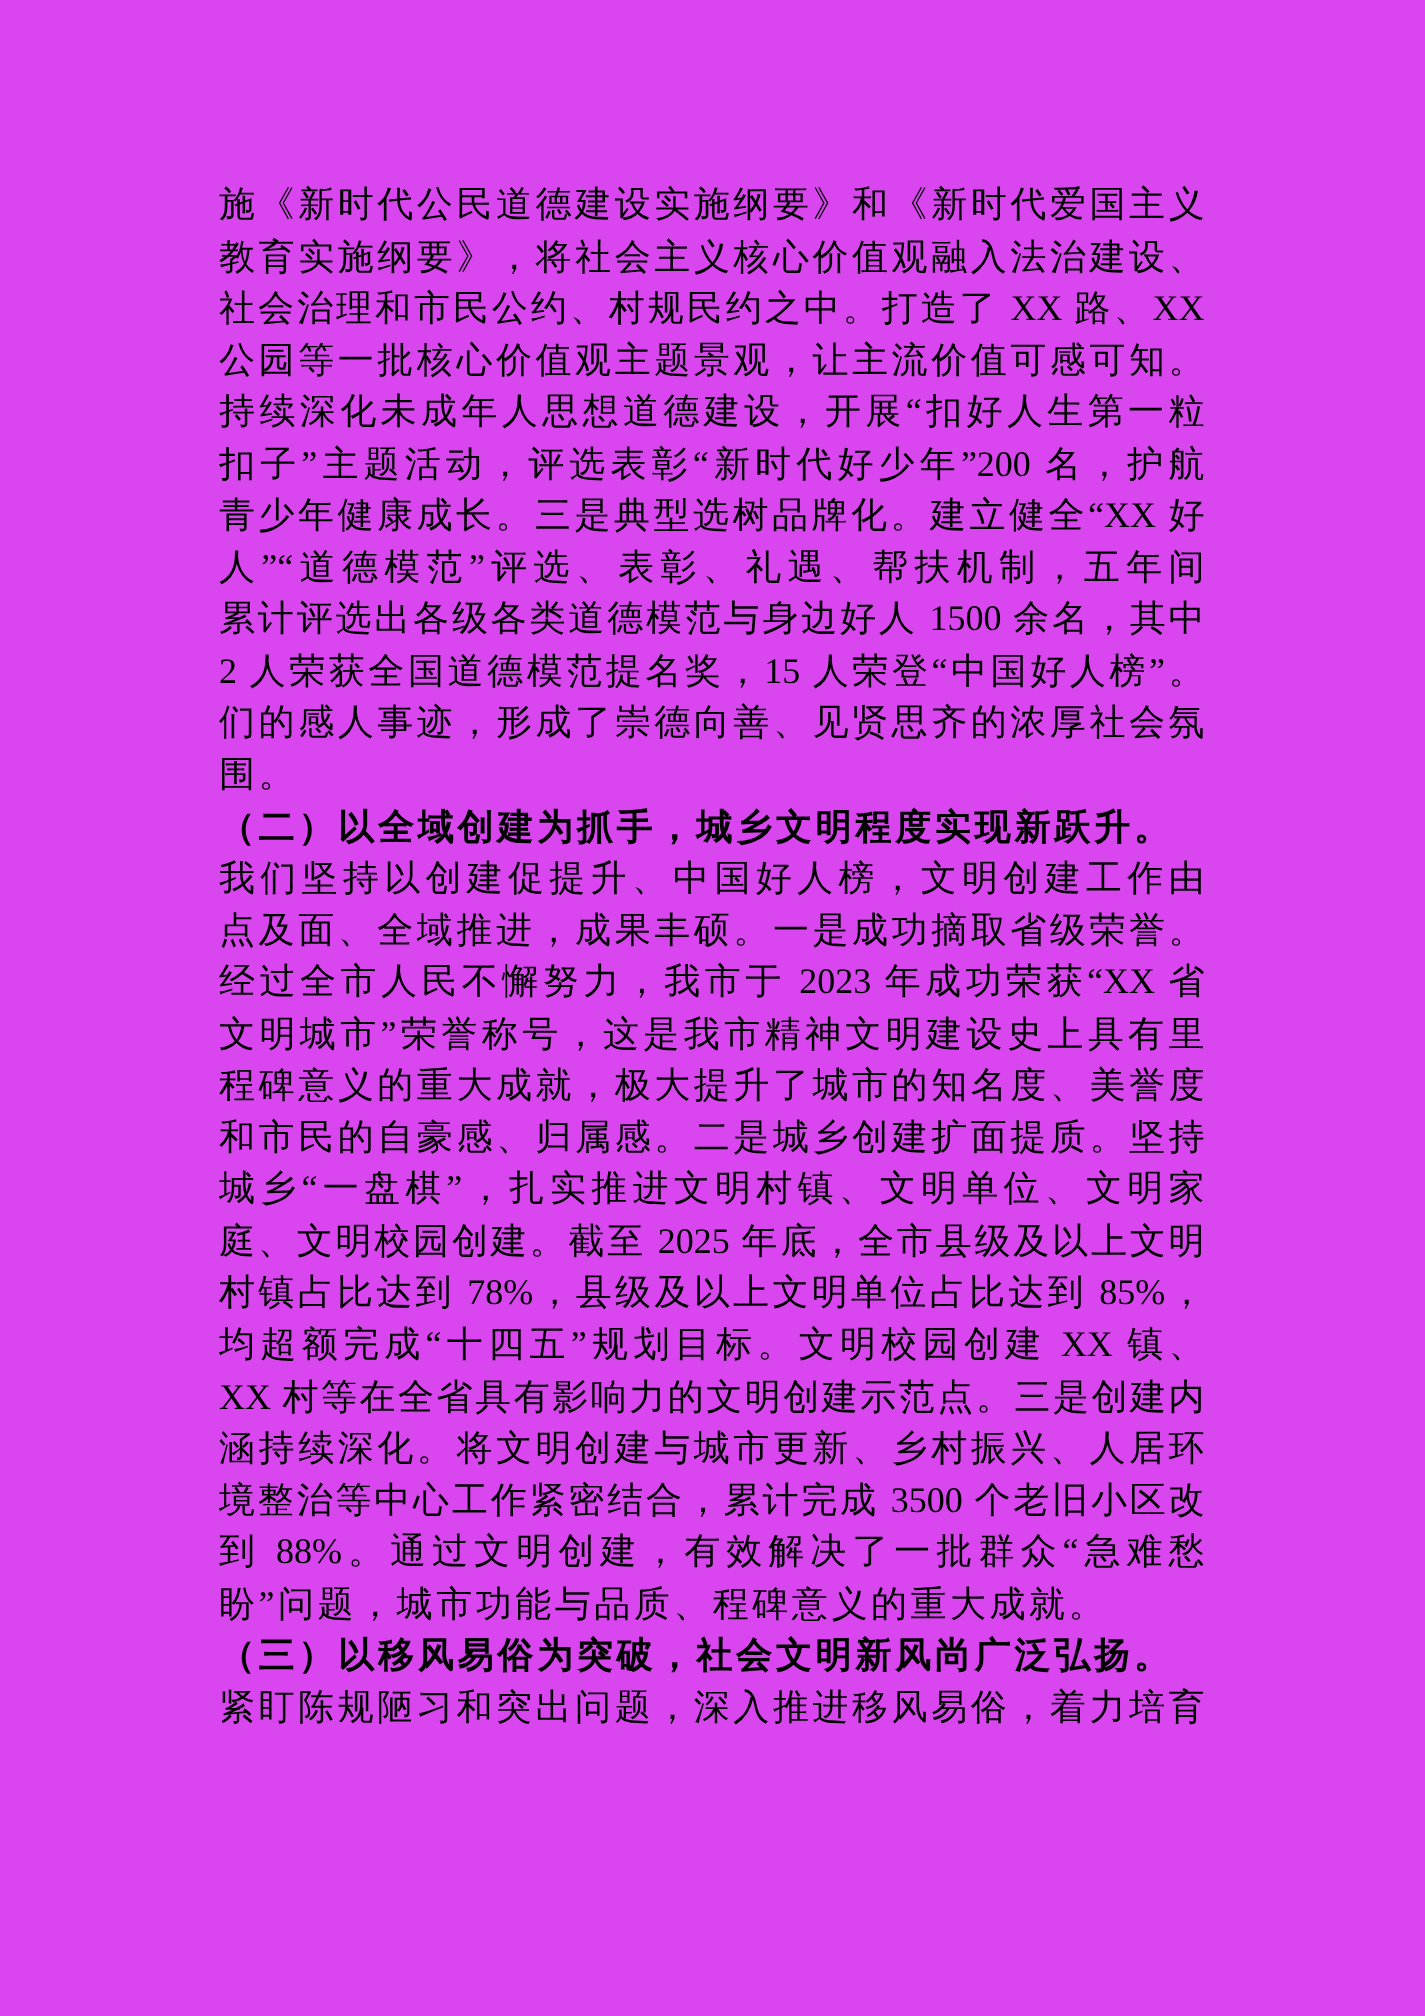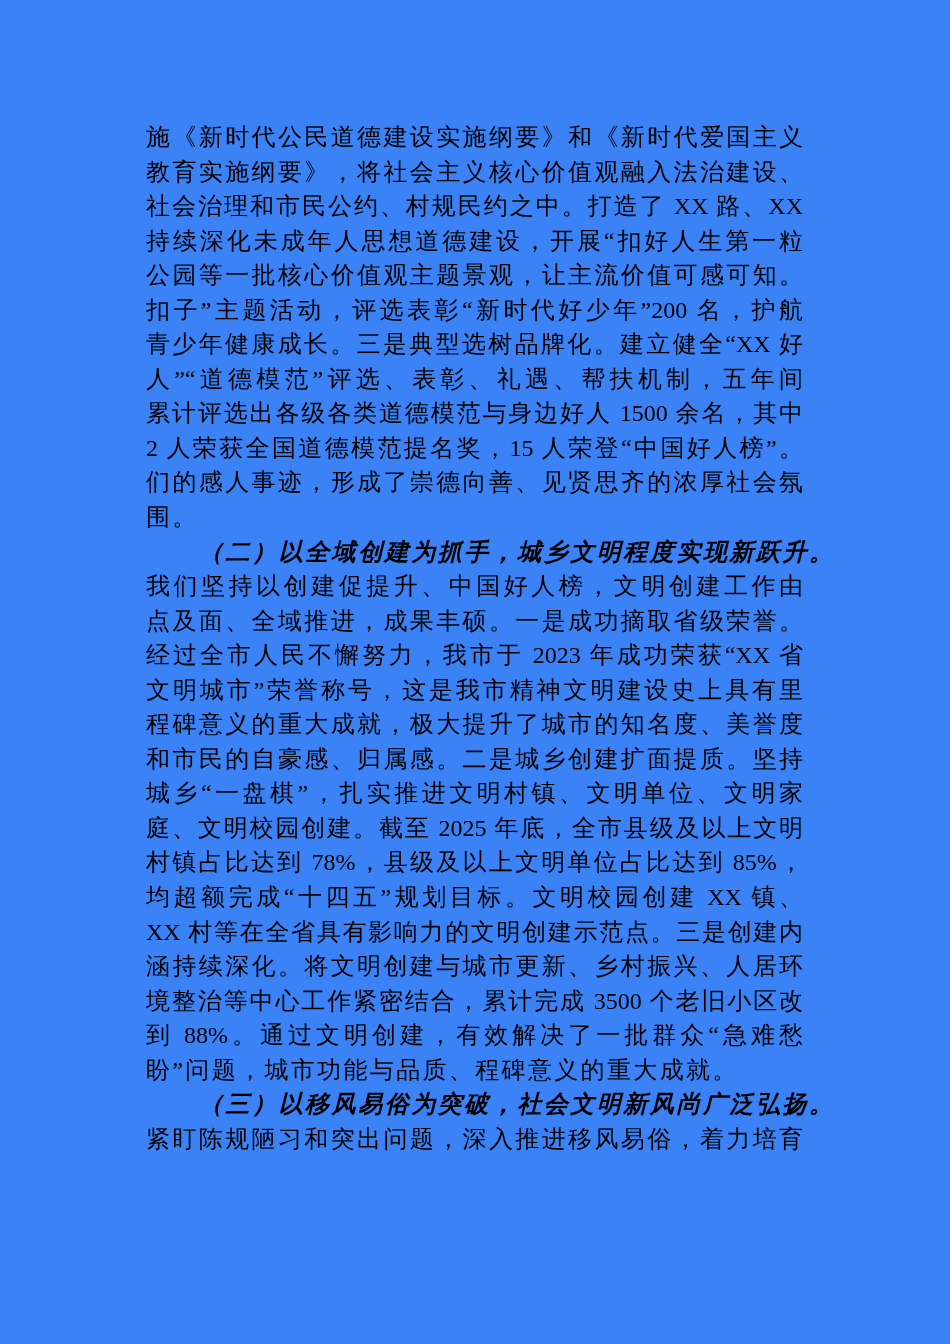--- a/index.html
+++ b/index.html
@@ -14,21 +14,21 @@
       overflow: hidden;
       color: #000000;
       font-family: "Liberation Serif", "DejaVu Serif", serif;
     }
     .page {
       position: absolute;
       left: 0;
       top: 0;
       width: 950px;
       height: 1344px;
-      background: #3b82f6;
+      background: #d946ef;
     }
     .text-block {
       position: absolute;
       left: 146px;
       top: 120px;
       width: 657px;
     }
     .paragraph {
       margin: 0;
       padding: 0;
@@ -45,37 +45,35 @@
       text-justify: inter-character;
       width: 657px;
     }
     .line.last {
       text-align: left;
       text-align-last: left;
       letter-spacing: 2.35px;
     }
     .line.heading {
       font-weight: 700;
-      margin-left: 53px;
       width: 634px;
-      font-style: italic;
     }
   </style>
 </head>
 <body>
 
 <div class="page">
   <div class="text-block">
 
     <div class="paragraph">
       <div class="line">施《新时代公民道德建设实施纲要》和《新时代爱国主义</div>
       <div class="line">教育实施纲要》，将社会主义核心价值观融入法治建设、</div>
       <div class="line">社会治理和市民公约、村规民约之中。打造了 XX 路、XX</div>
+      <div class="line">公园等一批核心价值观主题景观，让主流价值可感可知。</div>
       <div class="line">持续深化未成年人思想道德建设，开展“扣好人生第一粒</div>
-      <div class="line">公园等一批核心价值观主题景观，让主流价值可感可知。</div>
       <div class="line">扣子”主题活动，评选表彰“新时代好少年”200 名，护航</div>
       <div class="line">青少年健康成长。三是典型选树品牌化。建立健全“XX 好</div>
       <div class="line">人”“道德模范”评选、表彰、礼遇、帮扶机制，五年间</div>
       <div class="line">累计评选出各级各类道德模范与身边好人 1500 余名，其中</div>
       <div class="line">2 人荣获全国道德模范提名奖，15 人荣登“中国好人榜”。</div>
       <div class="line">们的感人事迹，形成了崇德向善、见贤思齐的浓厚社会氛</div>
       <div class="line last">围。</div>
     </div>
 
     <div class="paragraph">

